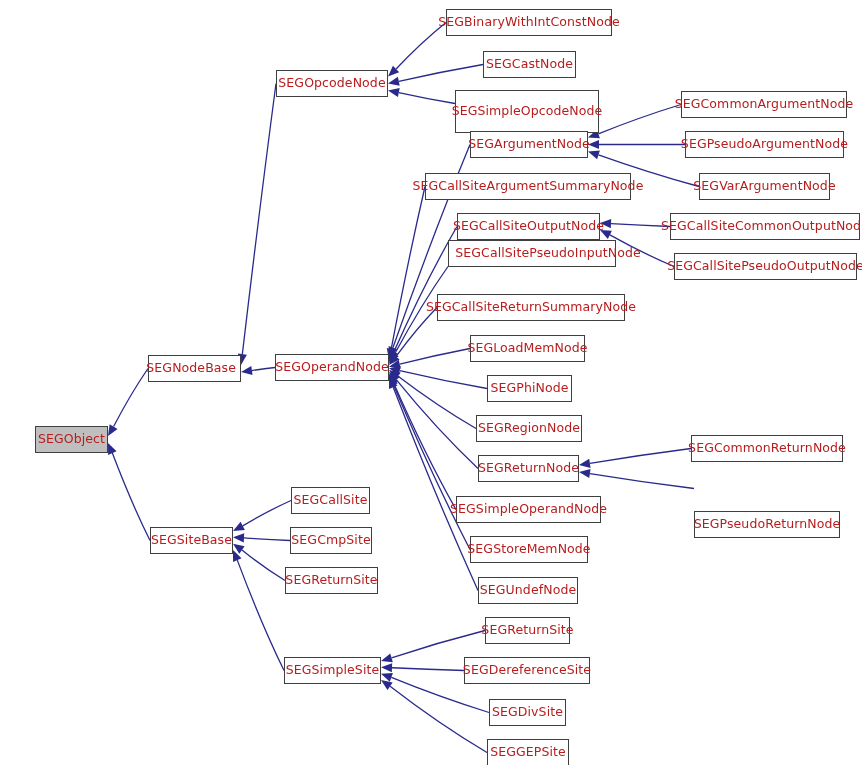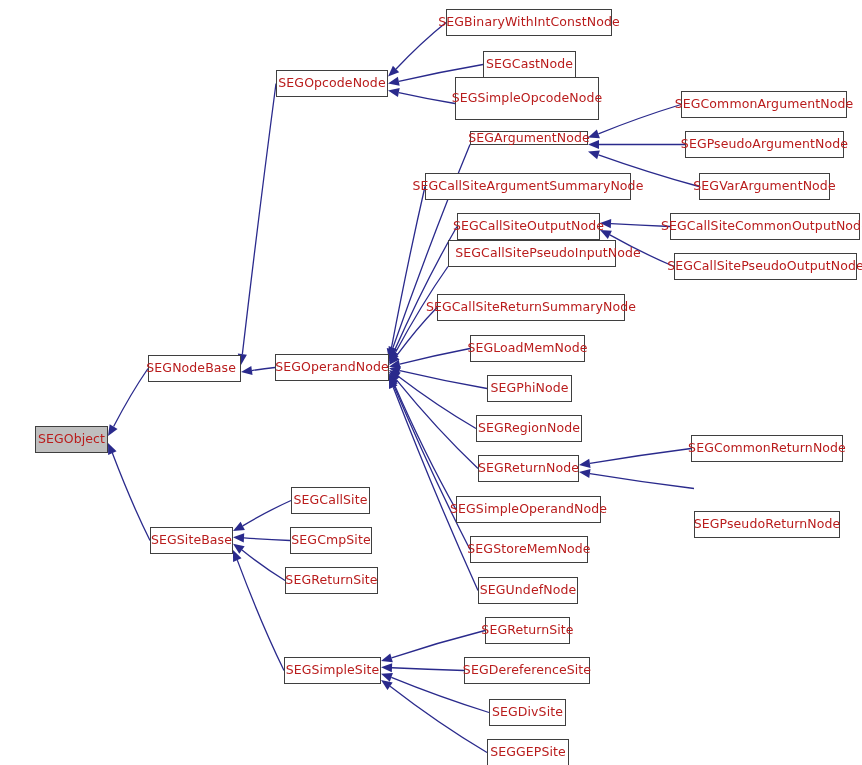--- a/index.html
+++ b/index.html
@@ -139,24 +139,24 @@
       </div>
       <div class="node" style="left: 275px; top: 354px; width: 114px; height: 27px;">
         <span class="node-label">SEGOperandNode</span>
       </div>
       <div class="node" style="left: 446px; top: 9px; width: 166px; height: 27px;">
         <span class="node-label">SEGBinaryWithIntConstNode</span>
       </div>
       <div class="node" style="left: 483px; top: 51px; width: 93px; height: 27px;">
         <span class="node-label">SEGCastNode</span>
       </div>
-      <div class="node" style="left: 455px; top: 77px; width: 144px; height: 43px;">
+      <div class="node" style="left: 455px; top: 90px; width: 144px; height: 43px;">
         <span class="node-label">SEGSimpleOpcodeNode</span>
       </div>
-      <div class="node" style="left: 470px; top: 131px; width: 118px; height: 14px;">
+      <div class="node" style="left: 470px; top: 131px; width: 118px; height: 27px;">
         <span class="node-label">SEGArgumentNode</span>
       </div>
       <div class="node" style="left: 681px; top: 91px; width: 166px; height: 27px;">
         <span class="node-label">SEGCommonArgumentNode</span>
       </div>
       <div class="node" style="left: 685px; top: 131px; width: 159px; height: 27px;">
         <span class="node-label">SEGPseudoArgumentNode</span>
       </div>
       <div class="node" style="left: 699px; top: 173px; width: 131px; height: 27px; align-items: center;">
         <span class="node-label">SEGVarArgumentNode</span>

